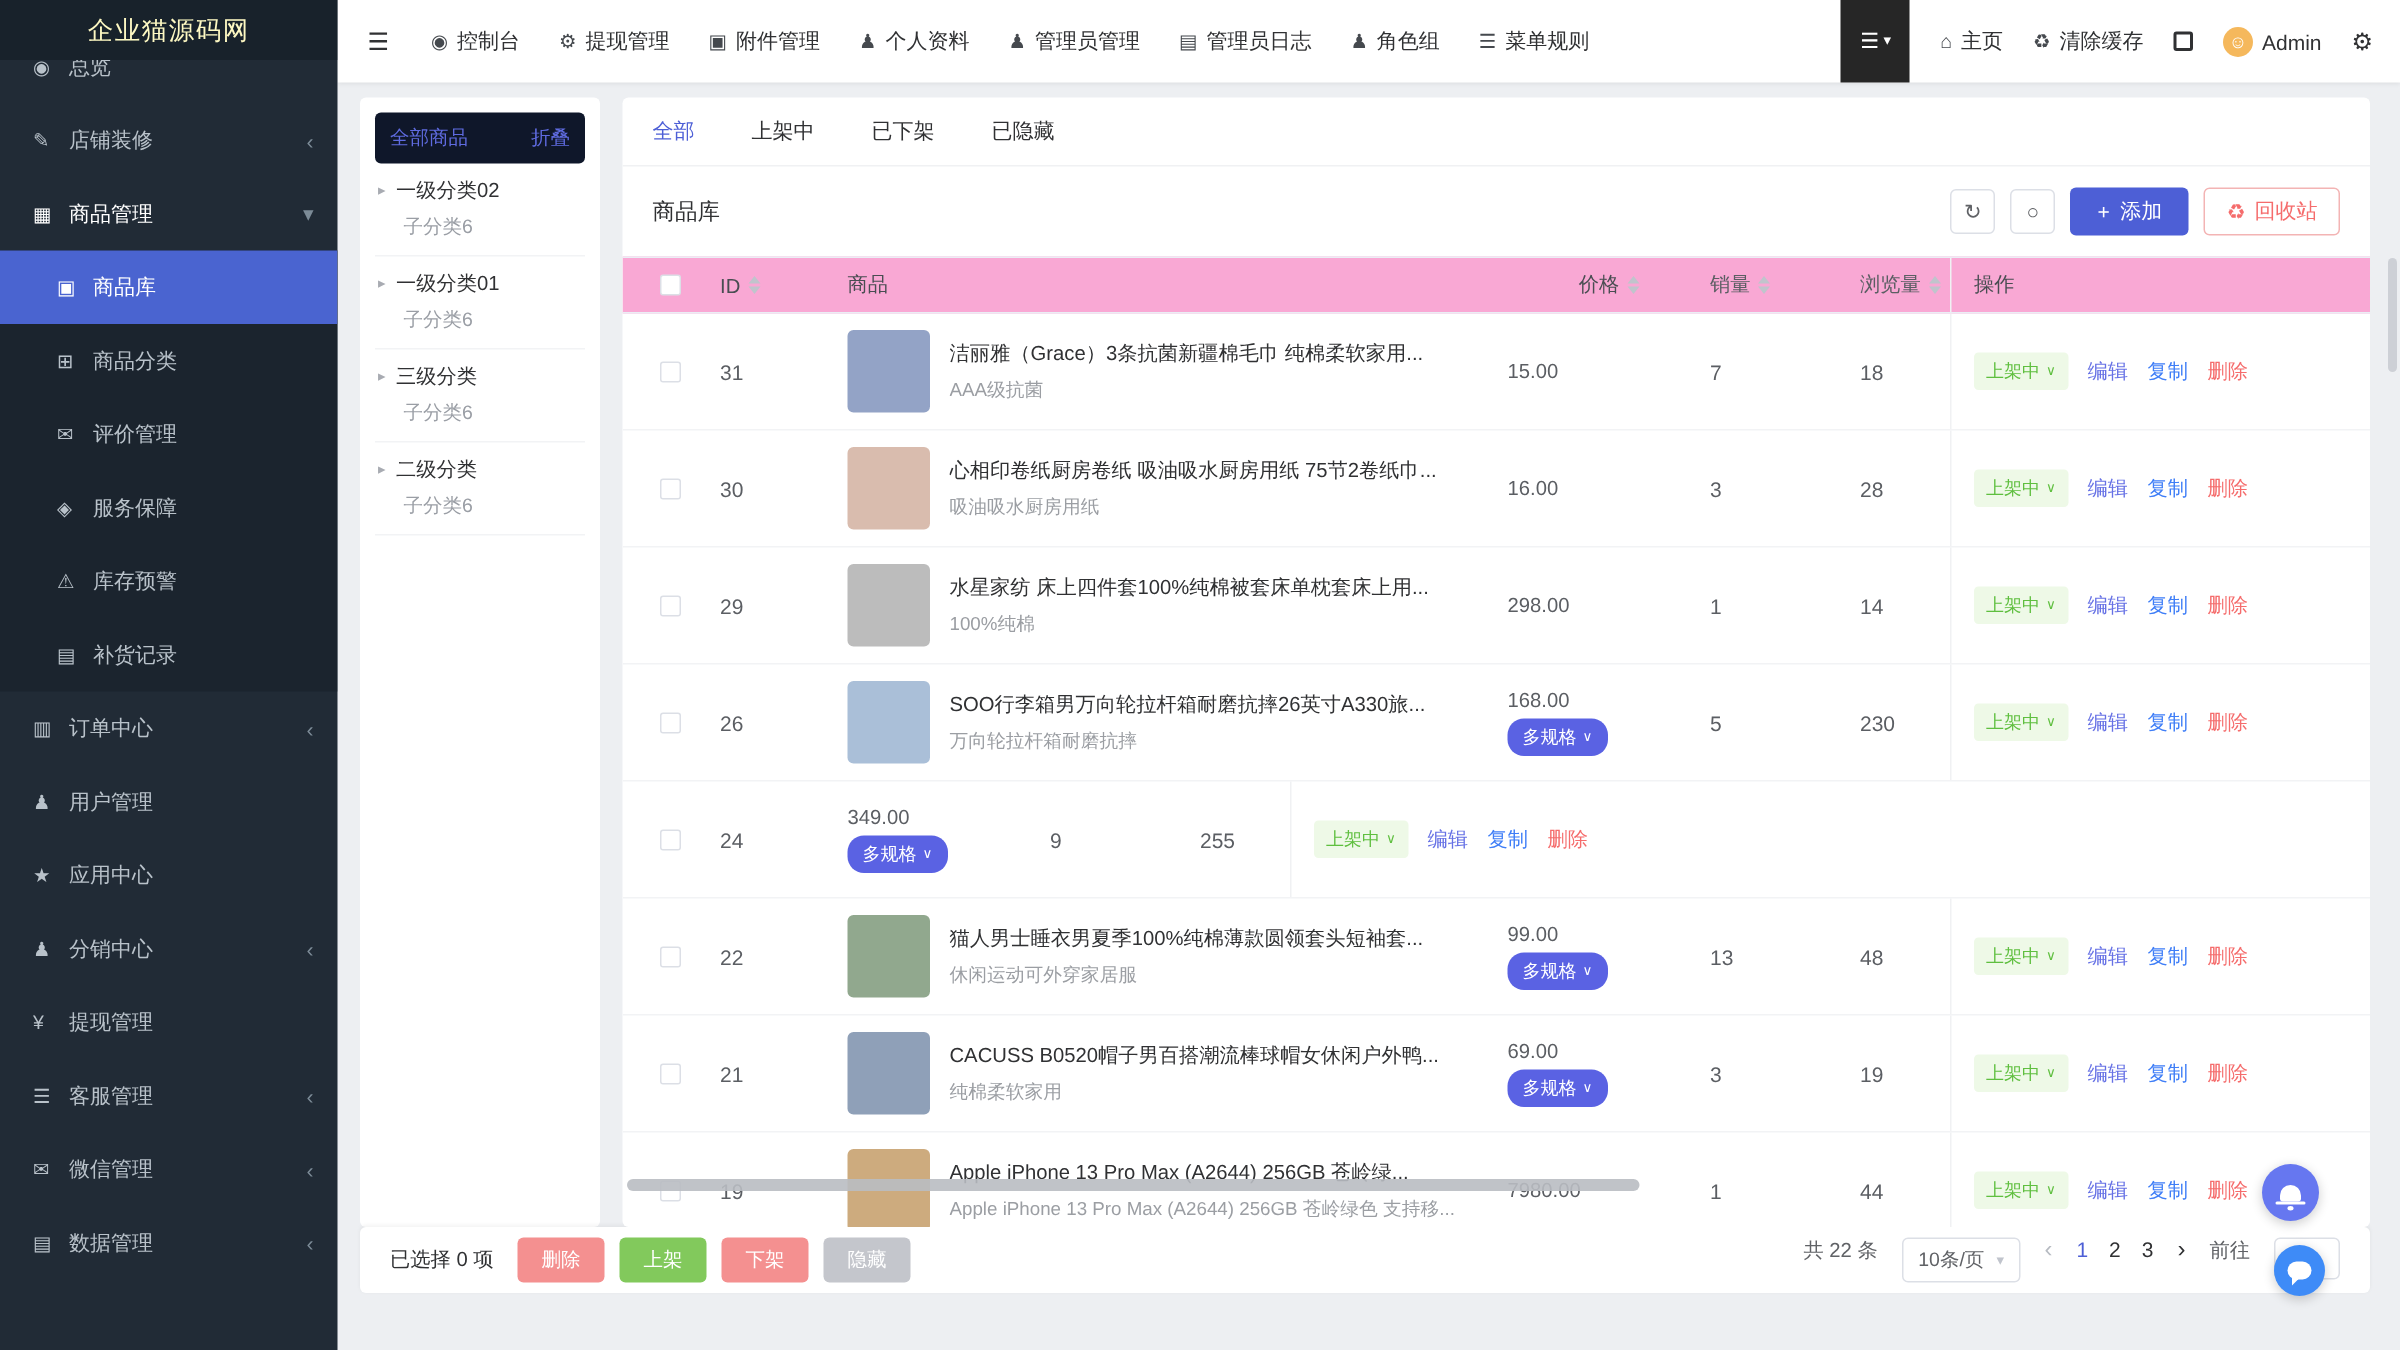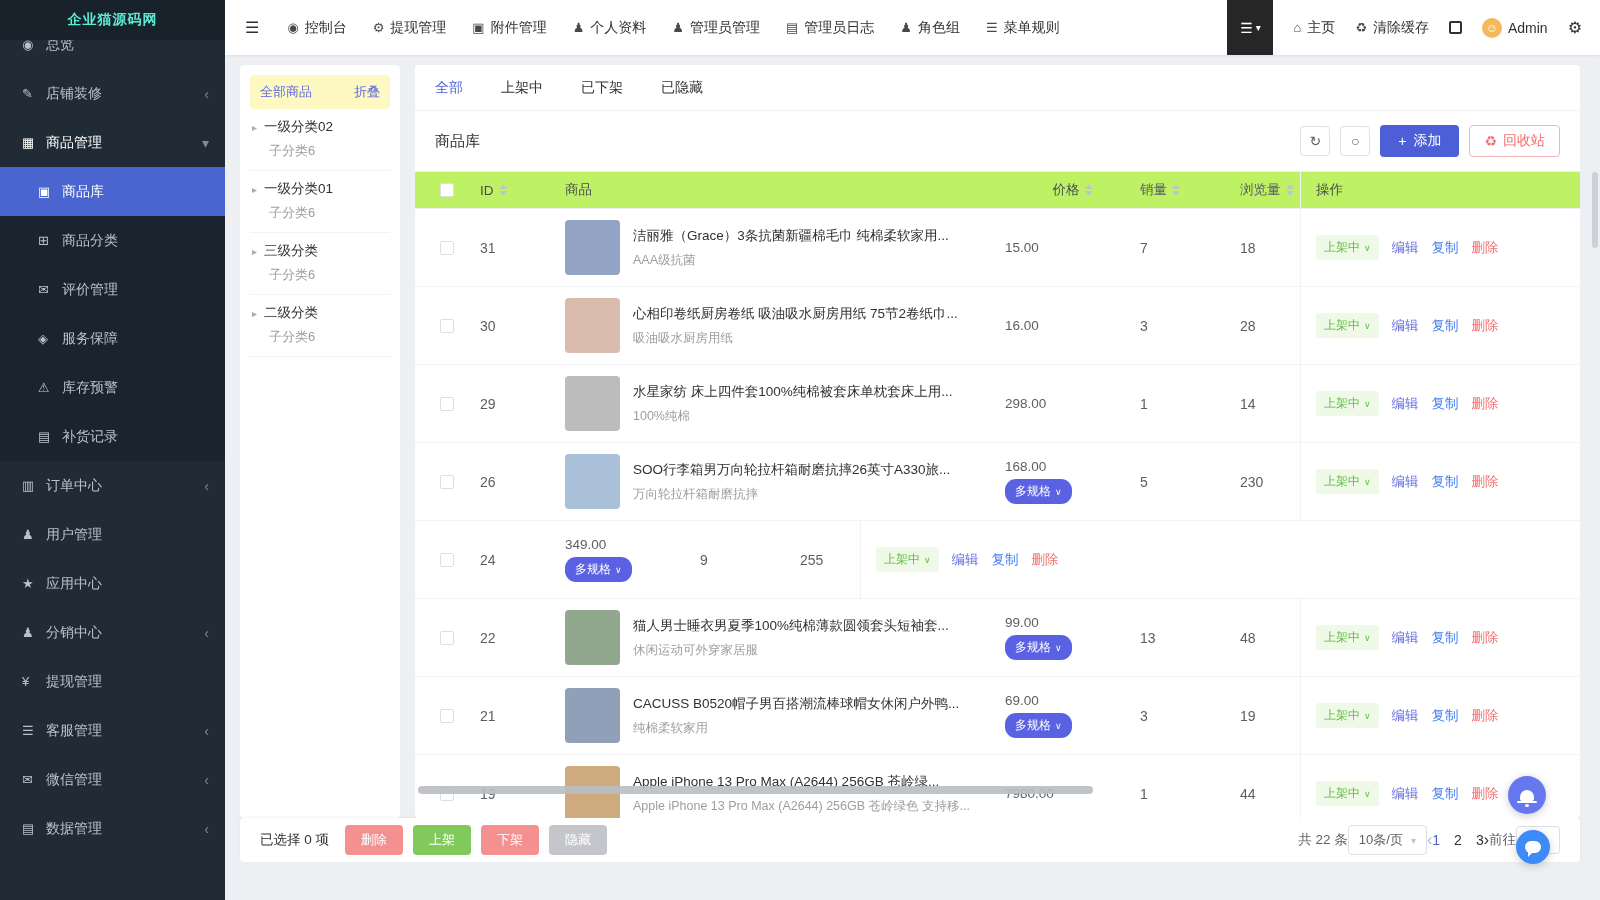--- a/index.html
+++ b/index.html
@@ -1,21 +1,21 @@
 <!DOCTYPE html>
 <html><head>
 <meta charset="utf-8">
 <style>
 *{box-sizing:border-box;margin:0;padding:0}
 html,body{width:1600px;height:900px;overflow:hidden}
 body{font-family:"Liberation Sans","DejaVu Sans",sans-serif;background:#edeff2;font-size:14px;color:#303133}
 .app{display:flex;width:1600px;height:900px}
 
 .sidebar{width:225px;flex-shrink:0;background:#212b36;overflow:hidden;position:relative;z-index:6}
-.logo{height:40px;background:#18222b;color:#5eead4;font-size:14px;font-weight:bold;display:flex;align-items:center;justify-content:center;position:relative;z-index:3;letter-spacing:1px}
+.logo{height:40px;background:#18222b;color:#fef9c3;font-size:17px;font-weight:normal;display:flex;align-items:center;justify-content:center;position:relative;z-index:3;letter-spacing:1px}
 .side-menu{margin-top:-20px;position:relative;z-index:1}
 .side-item{height:49px;display:flex;align-items:center;padding:0 16px 0 22px;color:#b9c2ca;font-size:14px;cursor:pointer}
 .side-item .s-icon{width:24px;font-size:13px;flex-shrink:0}
 .side-item .s-chev{margin-left:auto;color:#7c8b97;font-size:14px}
 .side-item.expanded{color:#fff}
 .submenu{background:#1b242e}
 .submenu .side-item{padding-left:38px}
 .side-item.active{background:#4a64d0;color:#fff}
 
 .main{flex:1;display:flex;flex-direction:column;height:900px;min-width:0}
@@ -30,40 +30,40 @@
 .nav-dark{width:46px;height:55px;background:#262626;color:#fff;display:flex;align-items:center;justify-content:center;gap:3px;cursor:pointer}
 .nav-dark .dk-caret{font-size:10px}
 .fs-icon{width:13px;height:13px;border:2px solid #303133;border-radius:2px;cursor:pointer}
 .avatar{width:20px;height:20px;border-radius:50%;background:#f5b85c;display:inline-flex;align-items:center;justify-content:center}
 .avatar::after{content:"☺";color:#fff;font-size:12px}
 .nav-gear{font-size:16px;color:#303133;cursor:pointer}
 
 .content{flex:1;display:flex;gap:15px;padding:10px 20px 0 15px;overflow:hidden}
 
 .cat-panel{width:160px;flex-shrink:0;background:#fff;border-radius:4px;padding:10px;overflow:hidden}
-.cat-head{background:#fef9c3;border-radius:4px;padding:8px 10px;display:flex;justify-content:space-between;align-items:center;color:#5f6be0;font-size:13px}
+.cat-head{background:#0f172a;border-radius:4px;padding:8px 10px;display:flex;justify-content:space-between;align-items:center;color:#5f6be0;font-size:13px}
 .cat-head span{cursor:pointer}
 .tree-item{padding:9px 2px 10px;border-bottom:1px solid #f2f3f5;cursor:pointer}
 .tree-title{display:flex;align-items:center;gap:7px;color:#303133;font-size:13.5px}
 .tree-caret{color:#a8abb2;font-size:10px}
 .tree-sub{color:#9a9ea5;font-size:13px;margin:6px 0 0 17px}
 
 .prod-panel{flex:1;background:#fff;border-radius:4px;display:flex;flex-direction:column;overflow:hidden;position:relative;min-width:0}
 .tabs{display:flex;gap:38px;align-items:center;height:46px;padding:0 20px;border-bottom:1px solid #f0f1f3;font-size:14px;flex-shrink:0}
 .tab{color:#303133;cursor:pointer}
 .tab.active{color:#4d5fd6}
 .toolbar{display:flex;align-items:center;height:60px;padding:0 20px;flex-shrink:0}
 .toolbar-title{font-size:15px;color:#303133}
 .toolbar-right{margin-left:auto;display:flex;align-items:center;gap:10px}
 .icon-btn{width:30px;height:30px;border:1px solid #dcdfe6;border-radius:4px;background:#fff;display:inline-flex;align-items:center;justify-content:center;color:#606266;font-size:14px;cursor:pointer}
 .btn-add{background:#4d5fd6;color:#fff;border:none;border-radius:4px;height:32px;padding:0 18px;display:inline-flex;align-items:center;gap:7px;font-size:14px;cursor:pointer}
 .btn-recycle{background:#fff;border:1px solid #f3b4b4;color:#f56c6c;border-radius:4px;height:32px;padding:0 14px;display:inline-flex;align-items:center;gap:6px;font-size:14px;cursor:pointer}
 
 .thead,.trow{display:flex;align-items:center}
-.thead{height:38px;background:#bef264;border-top:1px solid #ebeef5;border-bottom:1px solid #ebeef5;color:#494d52;font-size:13.5px;flex-shrink:0}
+.thead{height:38px;background:#f9a8d4;border-top:1px solid #ebeef5;border-bottom:1px solid #ebeef5;color:#494d52;font-size:13.5px;flex-shrink:0}
 .cell{display:flex;align-items:center;min-width:0}
 .c-check{width:50px;padding-left:25px;flex-shrink:0}
 .c-id{width:100px;padding-left:15px;flex-shrink:0;color:#5b5e63}
 .thead .c-id{color:#494d52}
 .c-prod{flex:1;gap:13px;padding-right:25px;min-width:0}
 .c-price{width:135px;flex-shrink:0;flex-direction:column;align-items:flex-start;justify-content:center;gap:5px}
 .c-sales{width:100px;flex-shrink:0;color:#5b5e63}
 .c-views{width:60px;flex-shrink:0;color:#5b5e63}
 .c-act{width:280px;flex-shrink:0;padding-left:15px;border-left:1px solid #f0f1f3;align-self:stretch;gap:13px}
 .thead .c-price{flex-direction:row;align-items:center;gap:0}
@@ -83,21 +83,21 @@
 .multi-tag .tg,.status-tag .tg{font-size:9px}
 .status-tag{display:inline-flex;align-items:center;gap:4px;background:#eef9e7;color:#5fbf3f;font-size:12px;padding:4px 8px;border-radius:3px;cursor:pointer;white-space:nowrap}
 .lnk{font-size:13.5px;cursor:pointer;white-space:nowrap}
 .lnk-0{color:#6671e5}.lnk-1{color:#3f7ef7}.lnk-2{color:#f56c6c}
 .h-scroll{position:absolute;left:3px;bottom:24px;width:675px;height:8px;background:#b9bcc2;border-radius:4px;opacity:.9;cursor:pointer}
 
 .footer-bar{height:44px;background:#fff;border-radius:4px;margin:0 20px 38px 15px;display:flex;align-items:center;padding:0 20px;gap:10px;box-shadow:0 -1px 3px rgba(0,0,0,.05);flex-shrink:0}
 .sel-text{font-size:13.5px;color:#303133;margin-right:6px;white-space:nowrap}
 .batch-box{display:flex;gap:10px}
 .batch-btn{height:30px;padding:0 16px;border:none;border-radius:4px;color:#fff;font-size:13px;cursor:pointer}
-.footer-right{margin-left:auto;display:flex;align-items:center;}
+.footer-right{margin-left:auto;display:flex;align-items:flex-start;gap:16px}
 .total{font-size:13.5px;color:#606266;white-space:nowrap}
 .size-select{height:30px;border:1px solid #dcdfe6;border-radius:4px;display:flex;align-items:center;gap:8px;padding:0 10px;color:#606266;font-size:13px;cursor:pointer;white-space:nowrap}
 .sel-caret{color:#c0c4cc;font-size:10px}
 .page-prev{color:#b7bbc2;font-size:16px;cursor:pointer}
 .page-next{color:#303133;font-size:16px;cursor:pointer}
 .page-nums{display:flex;gap:14px}
 .page-num{color:#303133;font-size:14px;cursor:pointer}
 .page-num.active{color:#4d5fd6}
 .goto-label{color:#606266;font-size:13.5px;white-space:nowrap}
 .goto-input{width:44px;height:28px;border:1px solid #dcdfe6;border-radius:4px;text-align:center;font-size:13px;color:#606266;outline:none}

